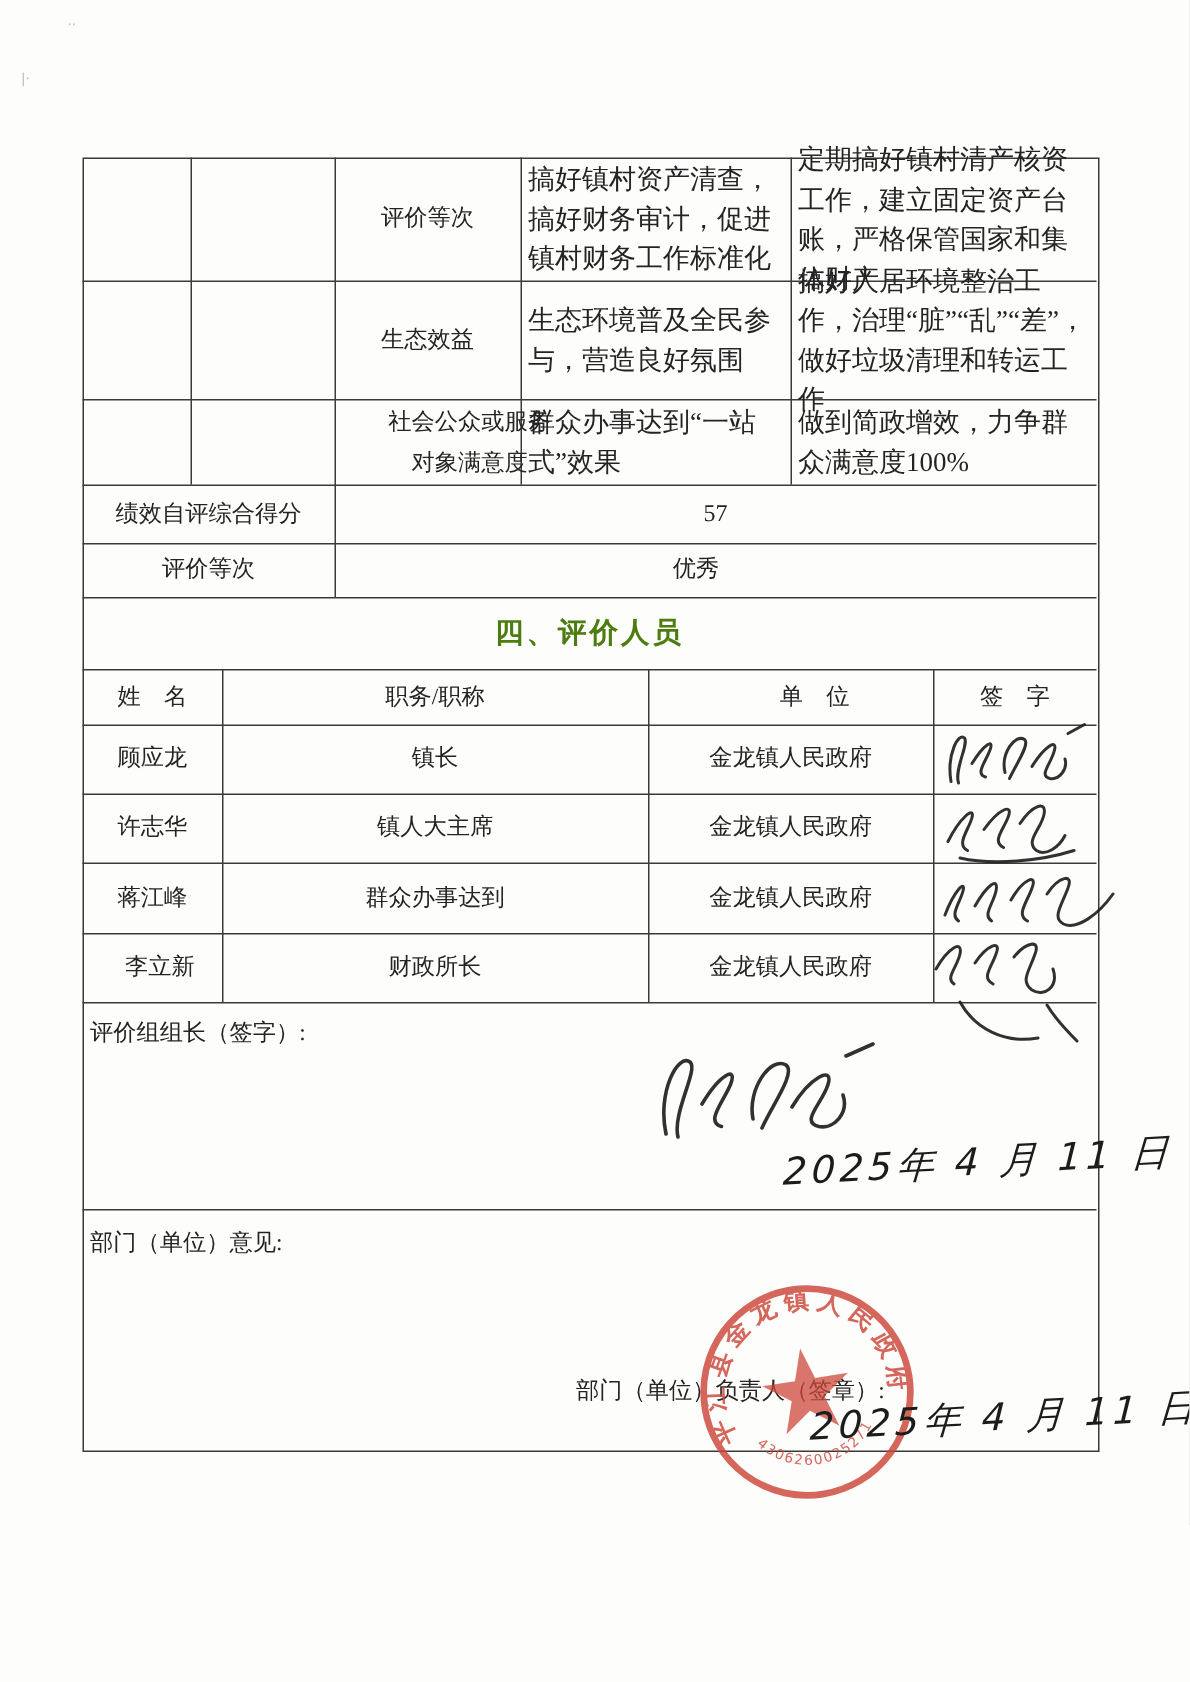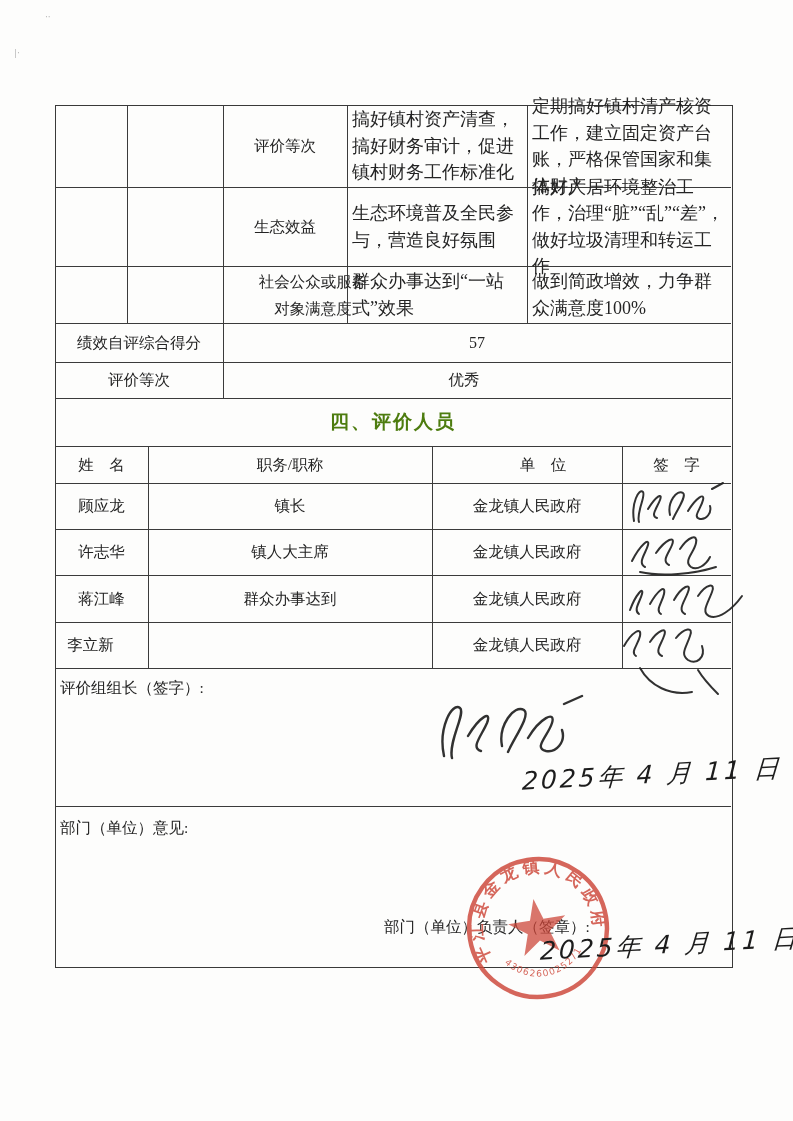--- a/index.html
+++ b/index.html
@@ -122,21 +122,22 @@
     <path d="M10,34 C18,18 28,10 26,18 C24,26 15,36 23,40 M34,26 C44,12 54,8 50,18 C47,26 39,34 47,38 M58,22 C66,10 76,6 74,16 C72,26 61,34 69,40 C75,44 84,38 88,30 M18,45 C40,50 72,47 94,40"></path>
   </svg>
 
   <div class="cell" style="left:55px;top:575px;width:93px;height:47px;">蒋江峰</div>
   <div class="cell" style="left:148px;top:575px;width:284px;height:47px;">群众办事达到</div>
   <div class="cell" style="left:432px;top:575px;width:190px;height:47px;">金龙镇人民政府</div>
   <svg class="sig" style="left:622px;top:574px;" width="126" height="56" viewBox="0 0 126 56">
     <path d="M8,36 C14,20 22,12 20,20 C18,28 11,36 17,40 M28,30 C36,16 44,10 42,20 C40,29 33,36 39,40 M52,26 C60,12 70,8 66,18 C63,27 55,36 63,40 M76,22 C84,10 94,8 90,18 C86,29 79,38 87,42 C96,46 110,36 120,22"></path>
   </svg>
 
-  <div class="cell" style="left:44px;top:622px;width:93px;height:46px;">李立新</div>
+  <div class="cell" style="left:60px;top:622px;width:93px;height:46px;">李立新</div>
+  <div class="cell" style="left:148px;top:622px;width:284px;height:46px;">财政所长</div>
   <div class="cell" style="left:432px;top:622px;width:190px;height:46px;">金龙镇人民政府</div>
   <svg class="sig" style="left:612px;top:620px;" width="118" height="88" viewBox="0 0 118 88">
     <path d="M12,26 C20,12 30,6 28,16 C26,25 18,32 24,36 M38,22 C46,10 56,6 52,16 C49,25 42,32 50,36 M64,18 C72,8 82,6 78,16 C74,28 68,34 76,40 C84,45 94,38 90,26 M28,48 C38,66 58,76 80,72 M86,50 C92,60 100,68 106,74"></path>
   </svg>
 
   <div class="free-label" style="left:60px;top:678px;">评价组组长（签字）:</div>
   <svg class="sig" style="left:430px;top:690px;" width="160" height="86" viewBox="0 0 160 86">
     <path d="M14,66 C8,38 22,12 30,18 C36,23 18,52 22,68 M38,46 C50,26 62,20 57,33 C52,45 40,58 51,61 M72,56 C68,36 84,14 94,20 C101,25 84,48 78,62 M98,48 C110,28 126,20 122,33 C118,46 103,58 116,61 C126,63 136,52 132,40 M134,14 L152,6" style="stroke-width:2.4"></path>
   </svg>
   <div class="hw-date" style="left:522px;top:758px;">2025年 4 月 11 日</div>

